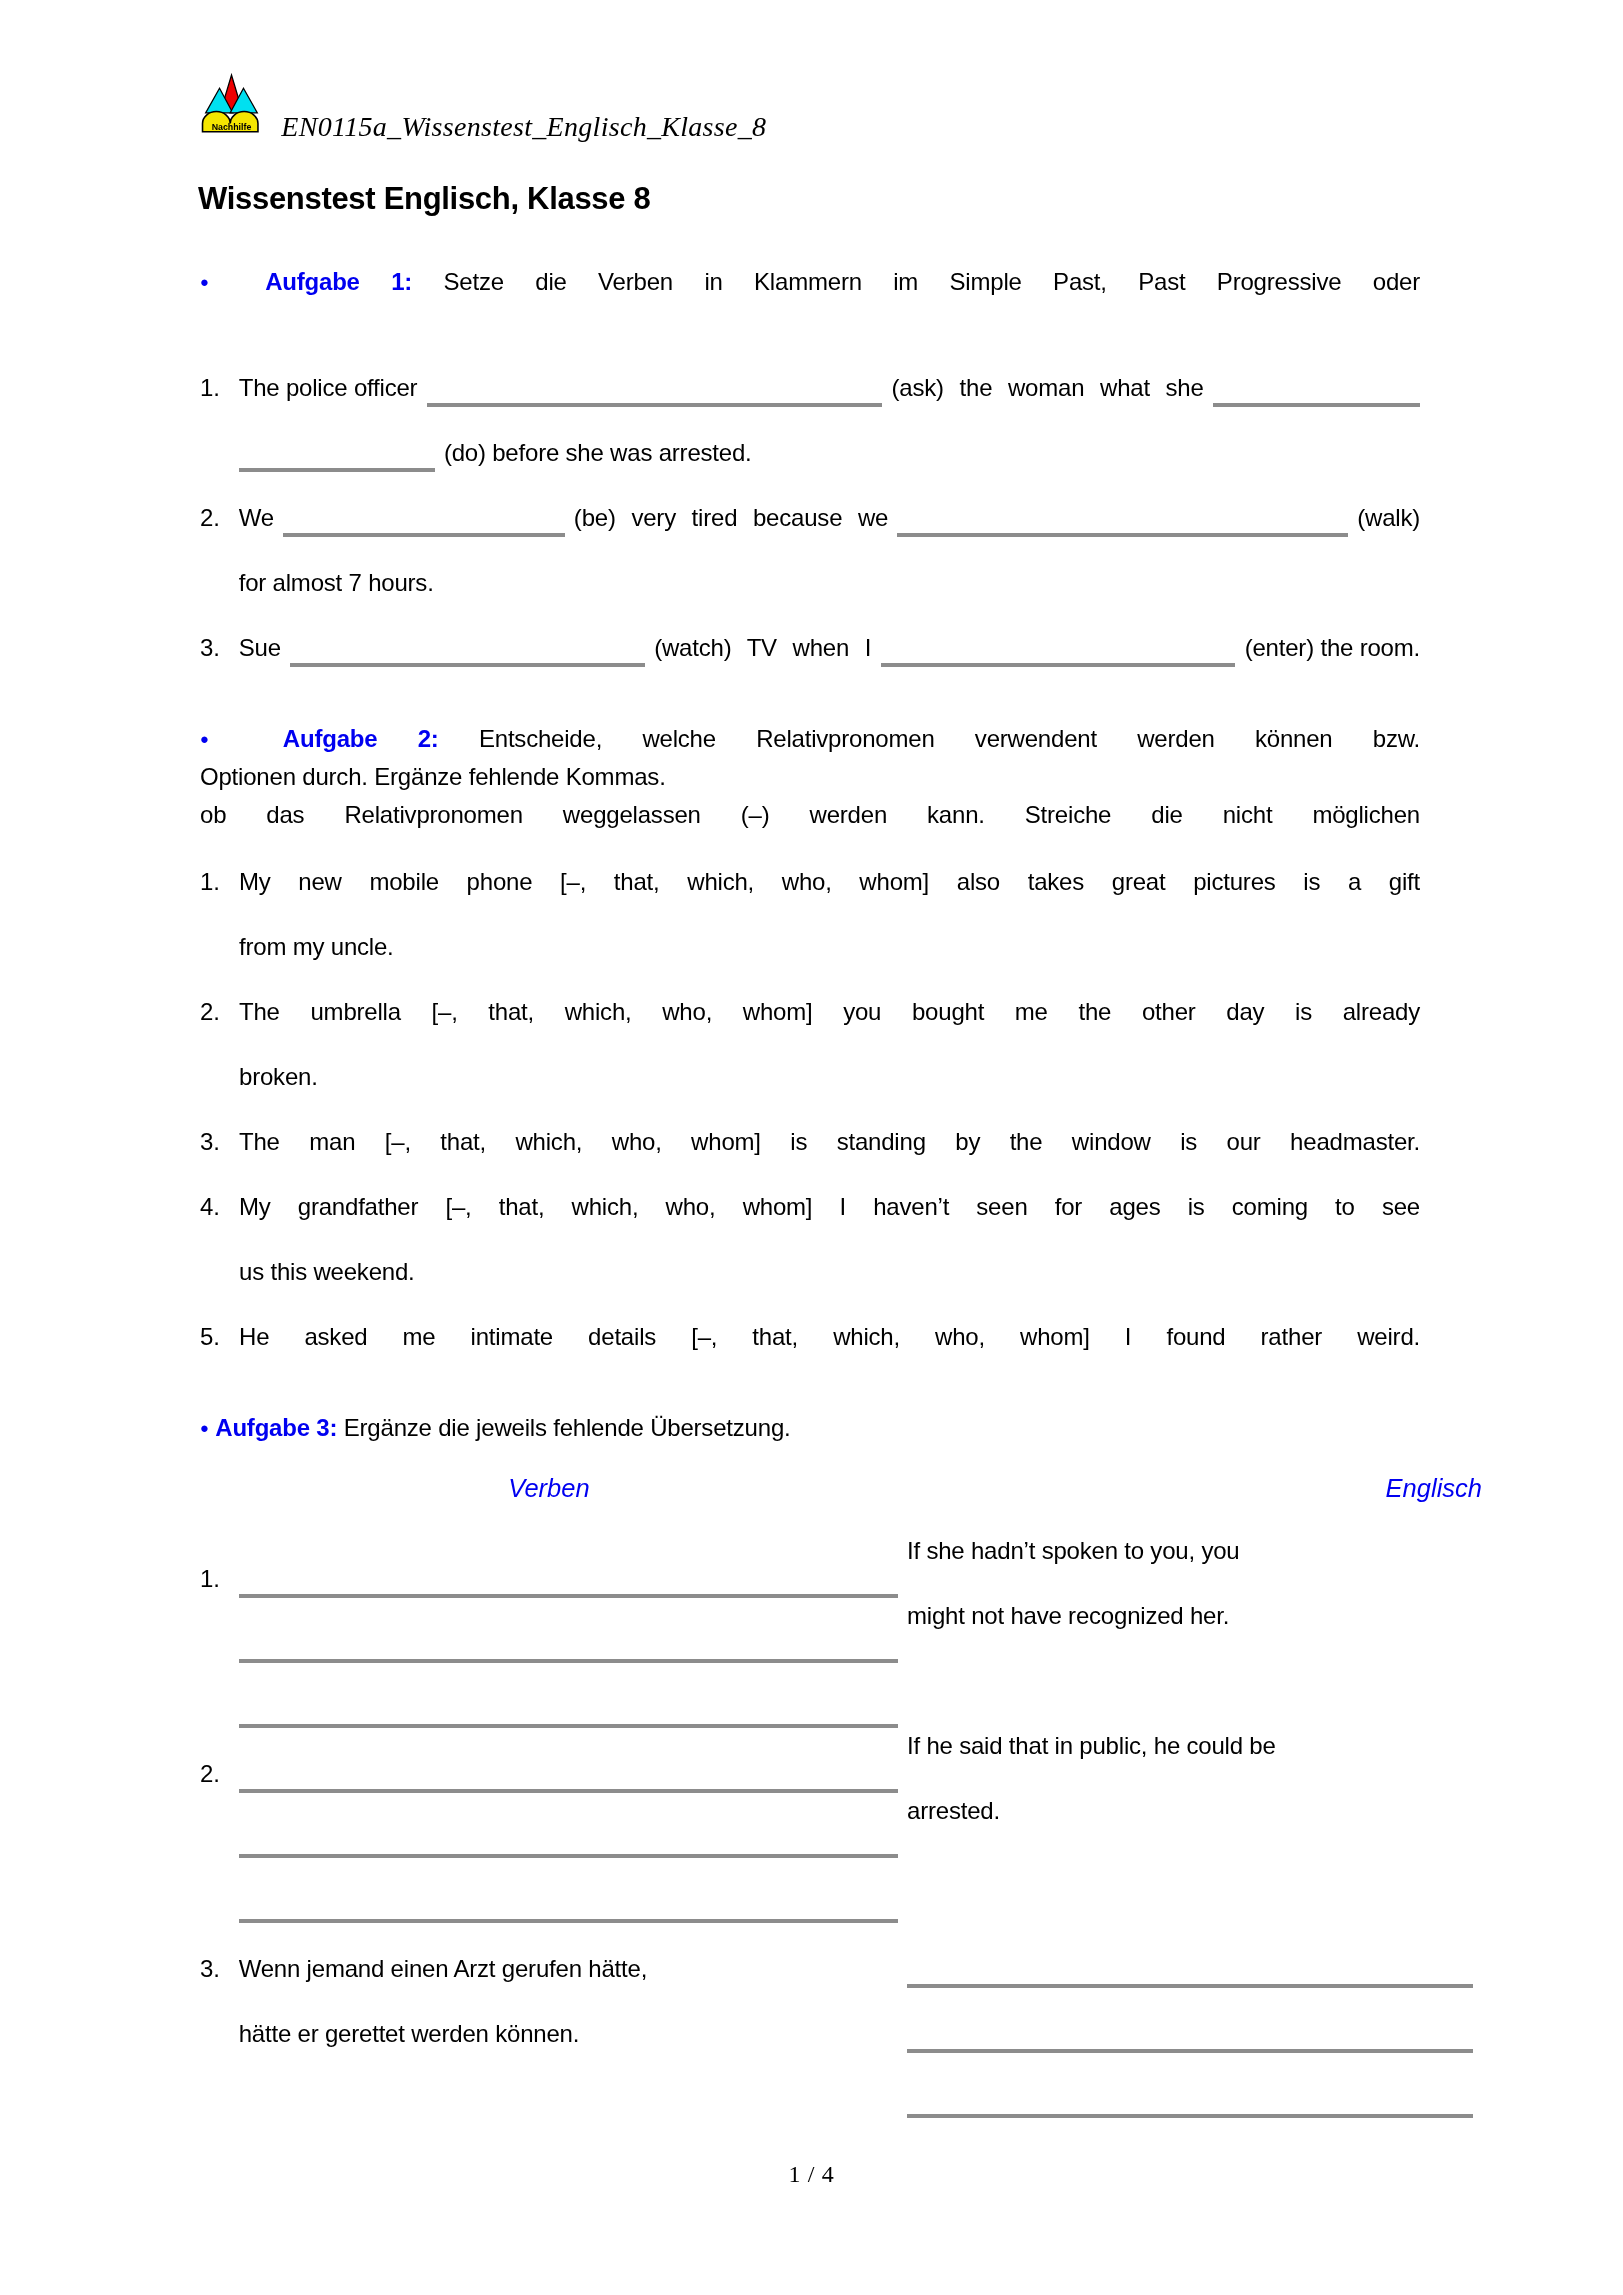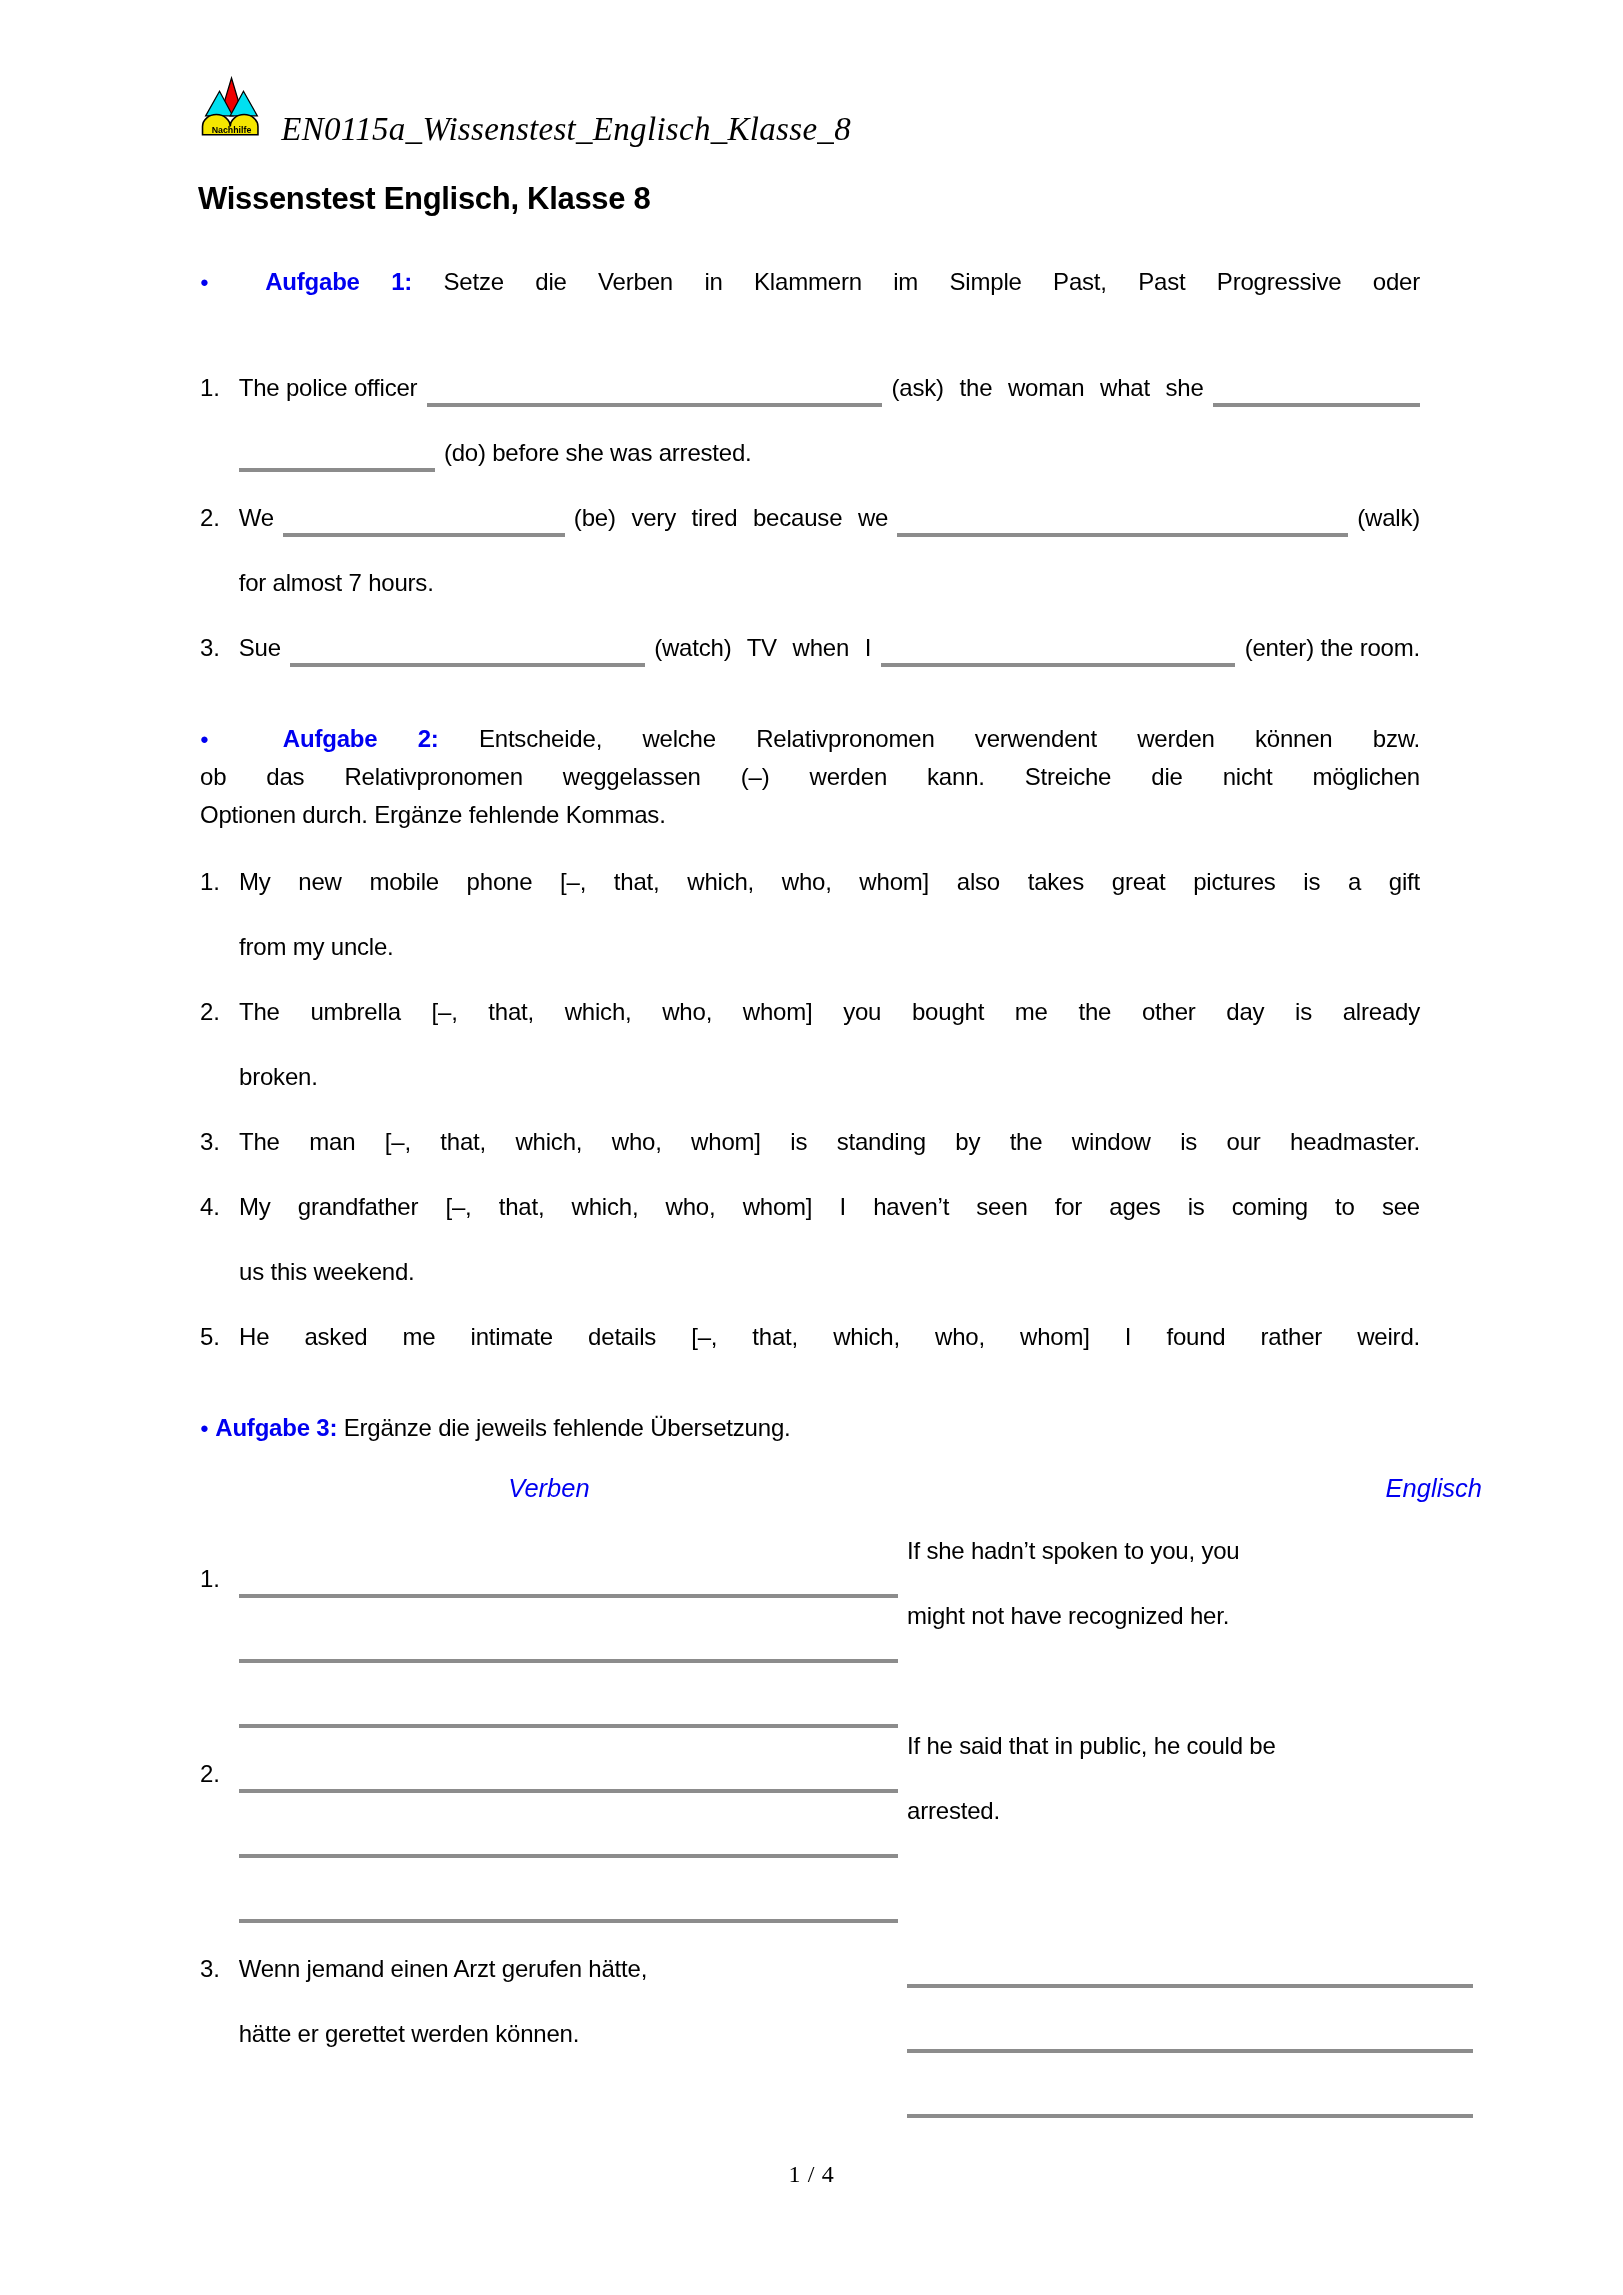--- a/index.html
+++ b/index.html
@@ -11,21 +11,21 @@
     color:#000;
     overflow:hidden;
   }
   
   .hdr{position:absolute;top:65px;left:200px;display:flex;align-items:center;}
   .logo{width:63px;height:62px;flex:0 0 auto;}
   .file-label{
     margin-left:18.3px;
     font-family:"Liberation Serif",serif;
     font-style:italic;
-    font-size:33px;
+    font-size:28px;
     letter-spacing:0.3px;
     margin-top:46px;
   }
   
   .doc-title{
     position:absolute;top:181px;left:198px;
     font-size:31px;font-weight:bold;letter-spacing:-0.3px;
   }
   
   .intro{
@@ -135,22 +135,22 @@
       <span class="seg">(enter) the room.</span>
     </div>
   </div>
 
   <div class="intro" style="top:720px;">
     <div class="ln fill">
       <span class="bullet">●</span>
       <span class="task-label">Aufgabe 2:</span>
       <span>Entscheide, welche Relativpronomen verwendent werden können bzw.</span>
     </div>
+    <div class="ln">Optionen durch. Ergänze fehlende Kommas.</div>
     <div class="ln fill">ob das Relativpronomen weggelassen (–) werden kann. Streiche die nicht möglichen</div>
-    <div class="ln">Optionen durch. Ergänze fehlende Kommas.</div>
   </div>
 
   <div class="items" style="top:843px;">
     <div class="tline fill">
       <span class="num">1.</span><span>My new mobile phone [–, that, which, who, whom] also takes great pictures is a gift</span>
     </div>
     <div class="tline cont">from my uncle.</div>
     <div class="tline fill">
       <span class="num">2.</span><span>The umbrella [–, that, which, who, whom] you bought me the other day is already</span>
     </div>

